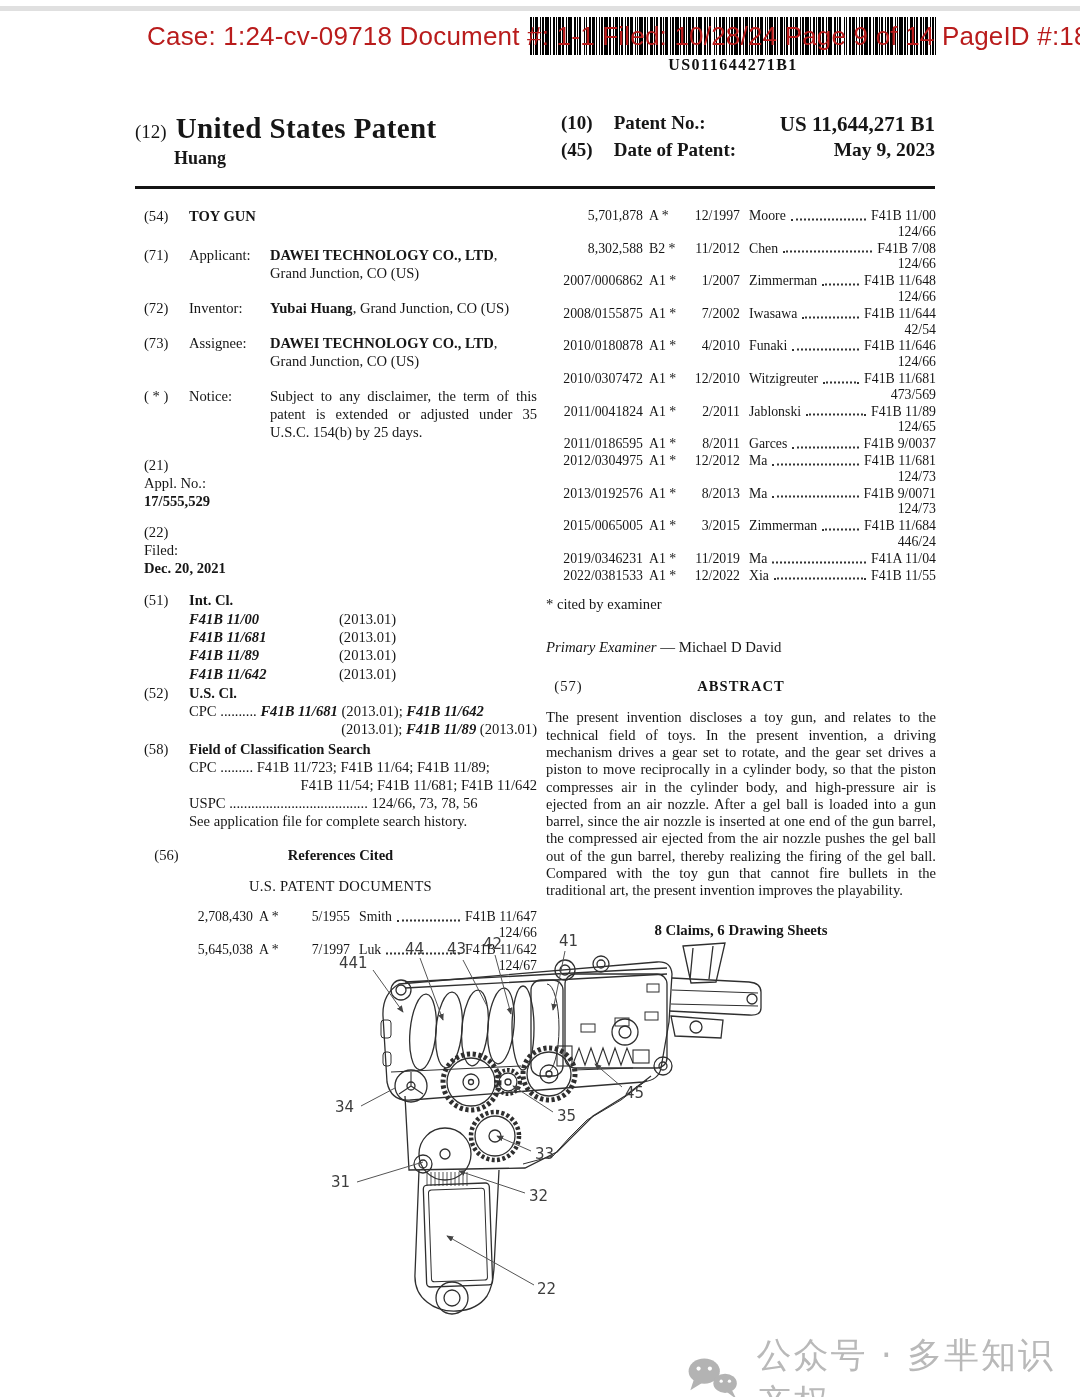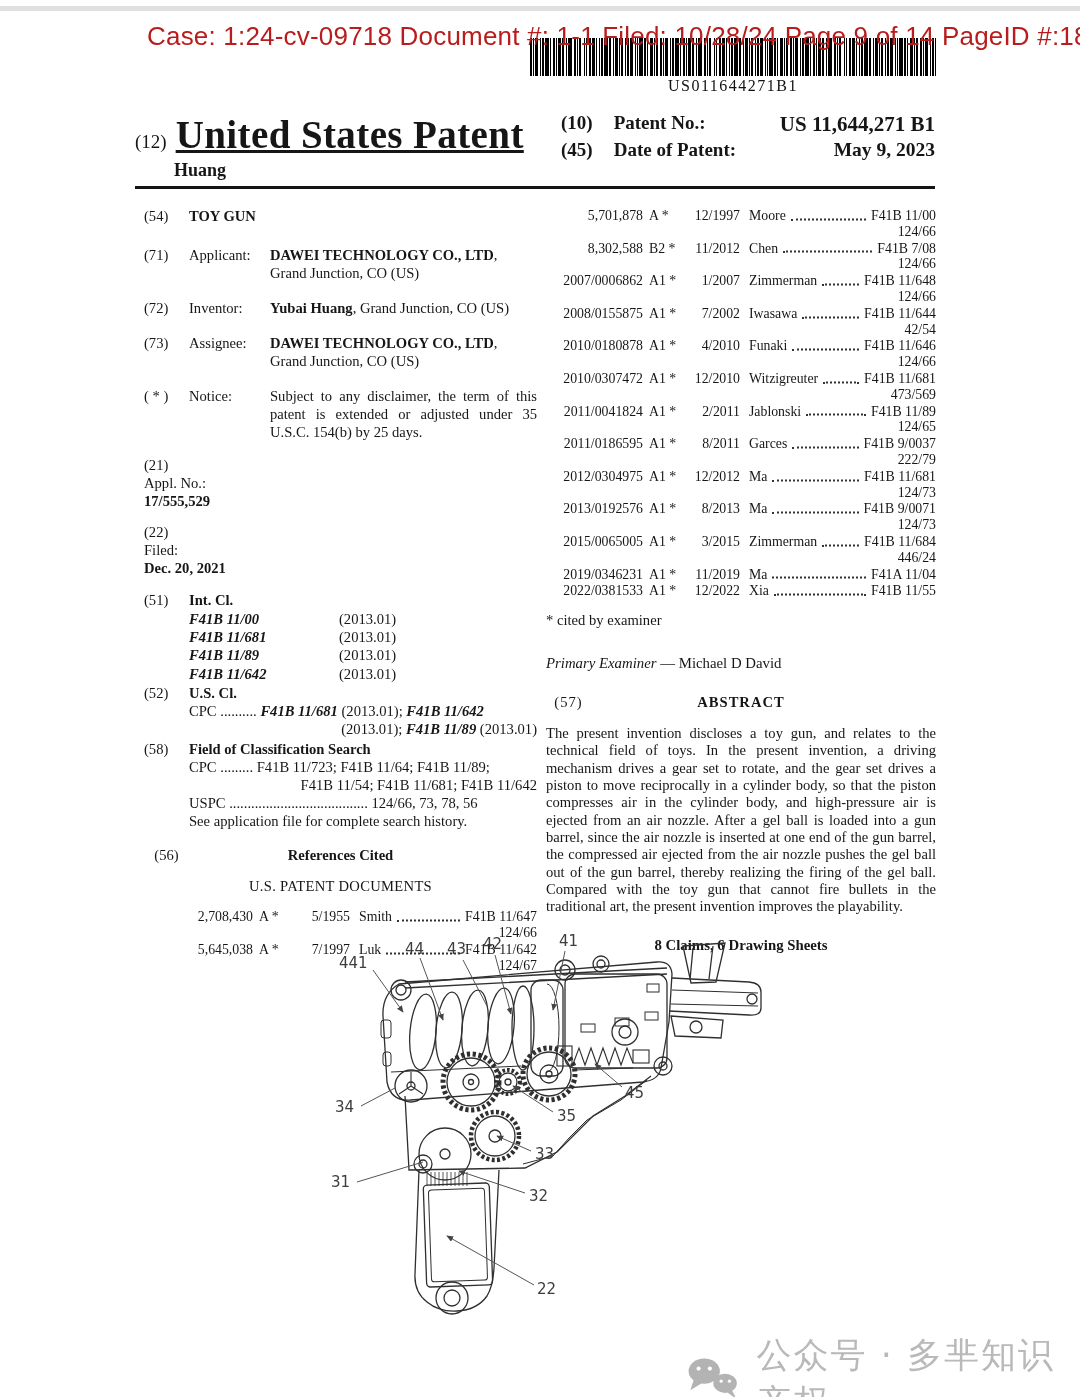--- a/index.html
+++ b/index.html
@@ -3,28 +3,28 @@
 <meta charset="utf-8">
 <style>
   html,body{margin:0;padding:0;background:#ffffff;}
   .page{position:relative;width:1080px;height:1397px;background:#fff;overflow:hidden;
         font-family:"Liberation Serif",serif;color:#161616;}
   .scan-band{position:absolute;top:6px;left:0;width:100%;height:5px;background:#e0e0e0;}
   
   .case-header{position:absolute;left:147px;top:21px;z-index:3;white-space:nowrap;
     font-family:"Liberation Sans",sans-serif;font-size:26px;letter-spacing:.2px;color:#b91c1c;}
   
-  .barcode{position:absolute;left:530px;top:38px;width:406px;z-index:2;text-align:center;}
+  .barcode{position:absolute;left:530px;top:17px;width:406px;z-index:2;text-align:center;font-weight:bold;}
   .barcode svg{display:block;}
   .barcode-text{font-size:16px;letter-spacing:1.5px;margin-top:1px;color:#111;}
   
   .hdr{position:absolute;left:135px;top:112px;width:800px;display:flex;justify-content:space-between;}
   .t-row{display:flex;align-items:baseline;}
   .code{font-size:19px;margin-right:9px;flex:none;}
-  .patent-title{font-size:39px;font-weight:bold;letter-spacing:.4px;text-decoration:underline;}
+  .patent-title{font-size:29px;font-weight:bold;letter-spacing:.4px;}
   .inventor{font-size:18px;font-weight:bold;margin:3px 0 0 39px;}
   .hdr-right{width:374px;font-weight:bold;}
   .hr-row{display:flex;align-items:flex-start;margin-bottom:2px;gap:12px;}
   .hr-label{font-size:19px;}
   .hr-val{margin-left:auto;font-size:21px;}
   .hr-val2{margin-left:auto;font-size:19.5px;}
   .rule{position:absolute;left:135px;top:186px;width:800px;height:3px;background:#141414;}
   
   .col{position:absolute;top:208px;font-size:14.6px;line-height:1.23;}
   .col-l{left:144px;width:393px;}
@@ -306,21 +306,20 @@
       </div>
       <div class="ref-row">
         <div class="ref-l1">
             <span class="ref-num">2011/0186595</span>
             <span class="ref-kind">A1 *</span>
             <span class="ref-date">8/2011</span>
             <span class="ref-name">Garces</span>
             <span class="ref-dots"></span>
             <span class="ref-cls">F41B 9/0037</span>
           </div>
-        <div class="ref-sub">222/79</div>
       </div>
       <div class="ref-row">
         <div class="ref-l1">
             <span class="ref-num">2012/0304975</span>
             <span class="ref-kind">A1 *</span>
             <span class="ref-date">12/2012</span>
             <span class="ref-name">Ma</span>
             <span class="ref-dots"></span>
             <span class="ref-cls">F41B 11/681</span>
           </div>

